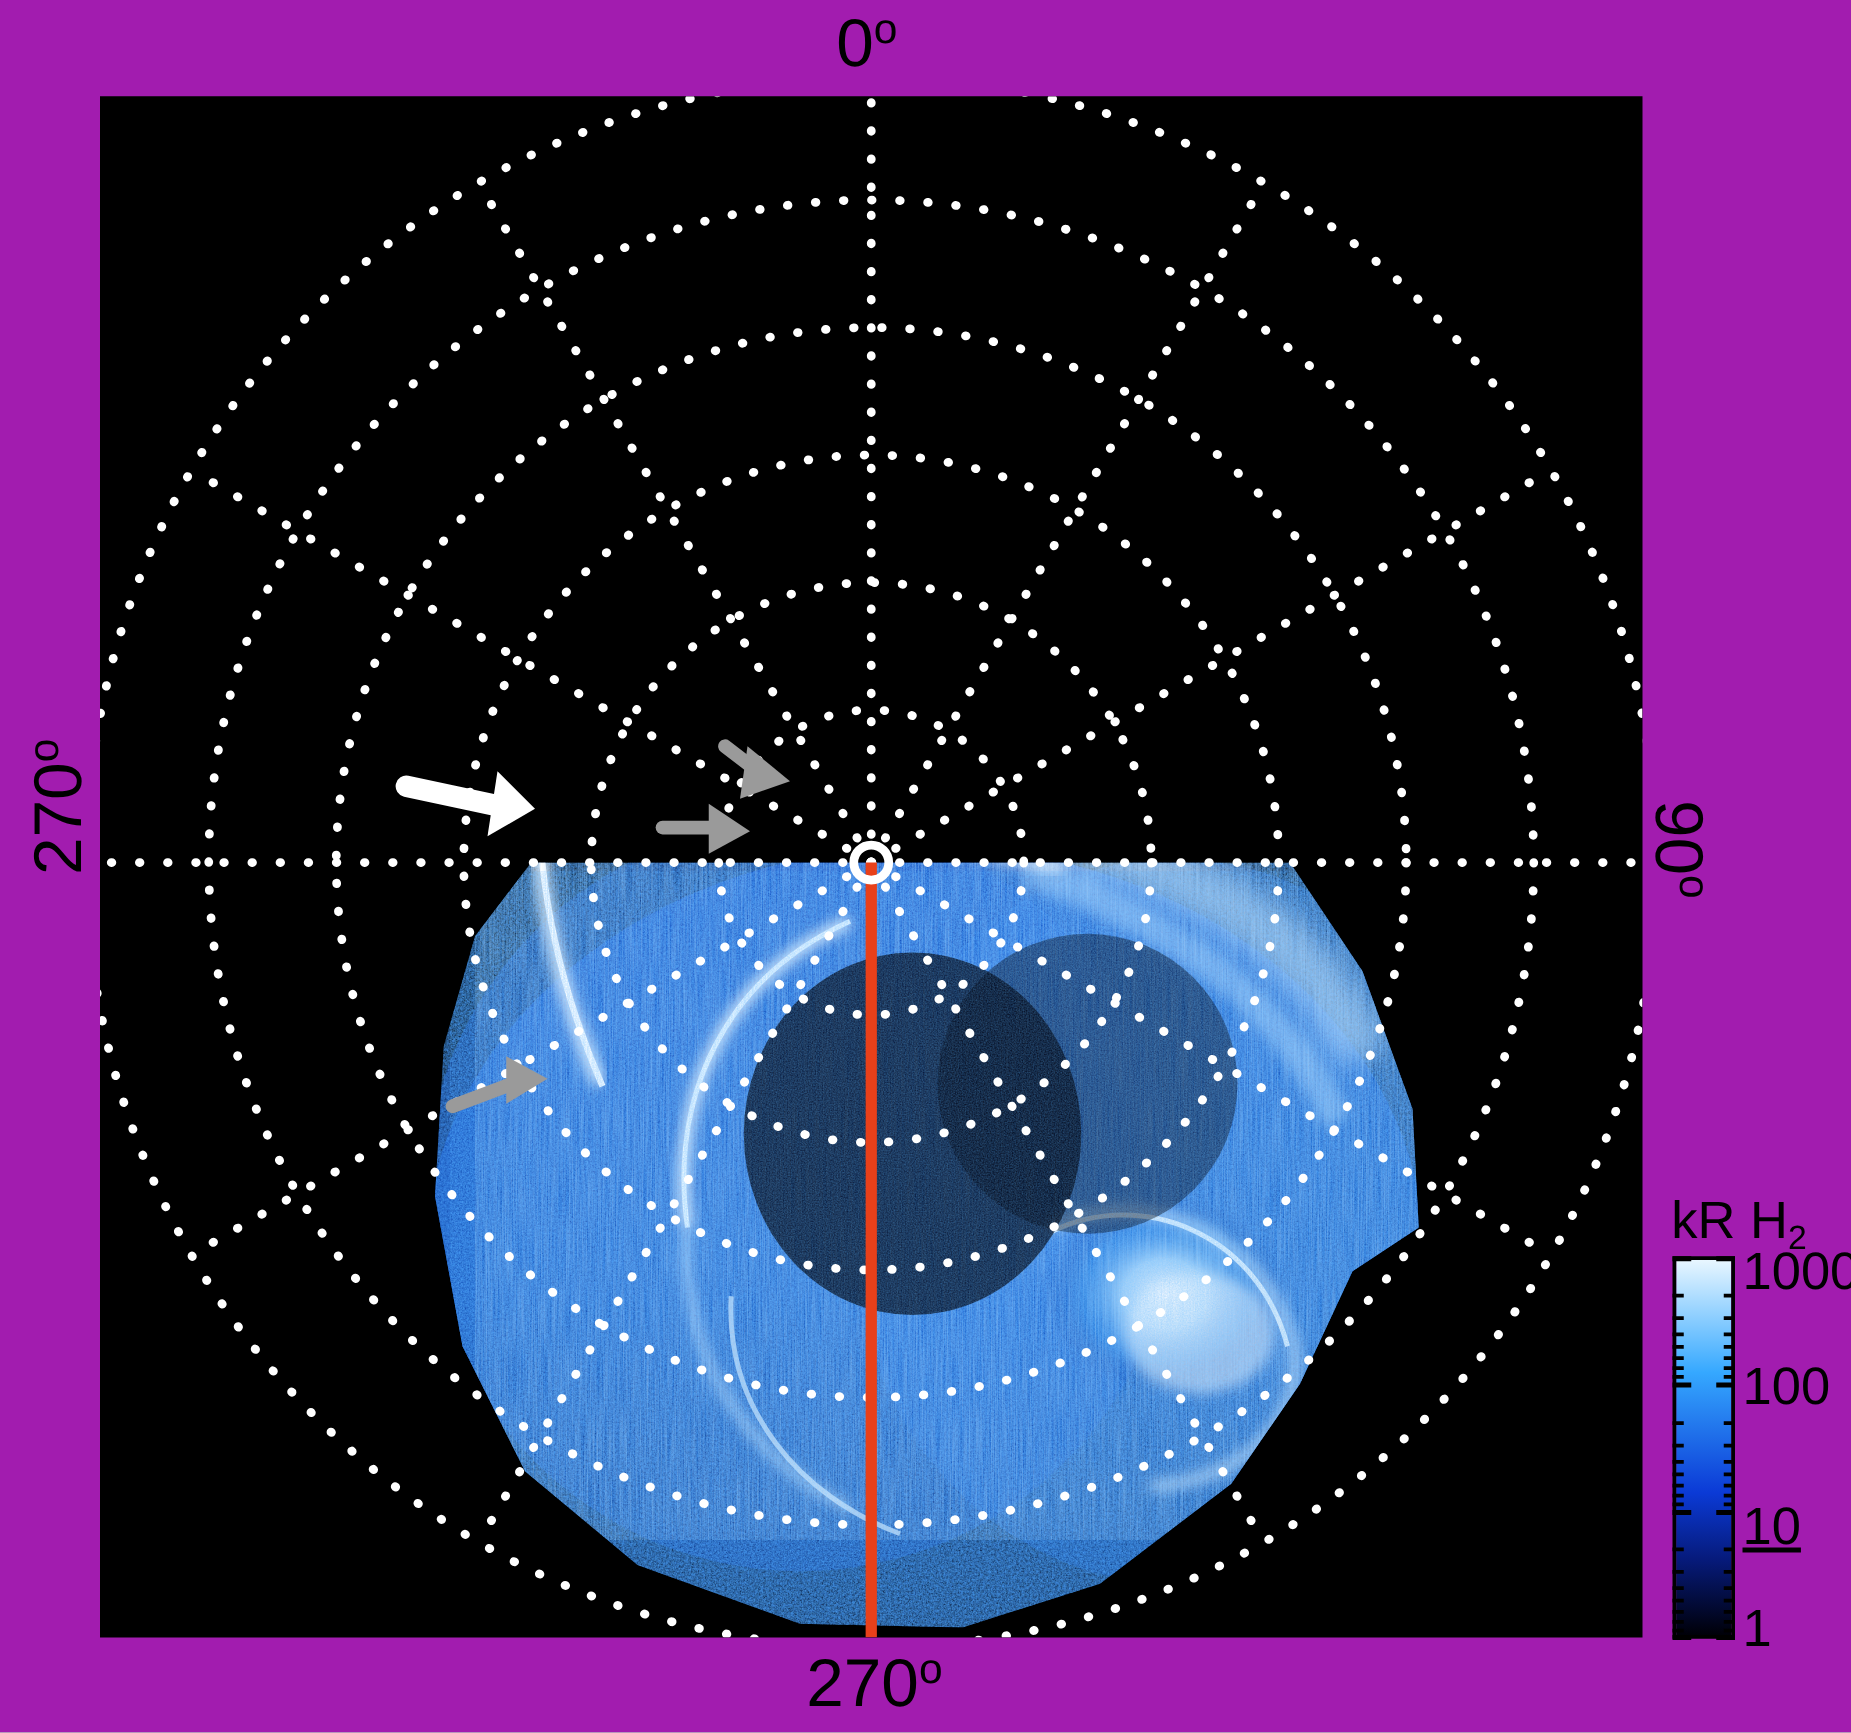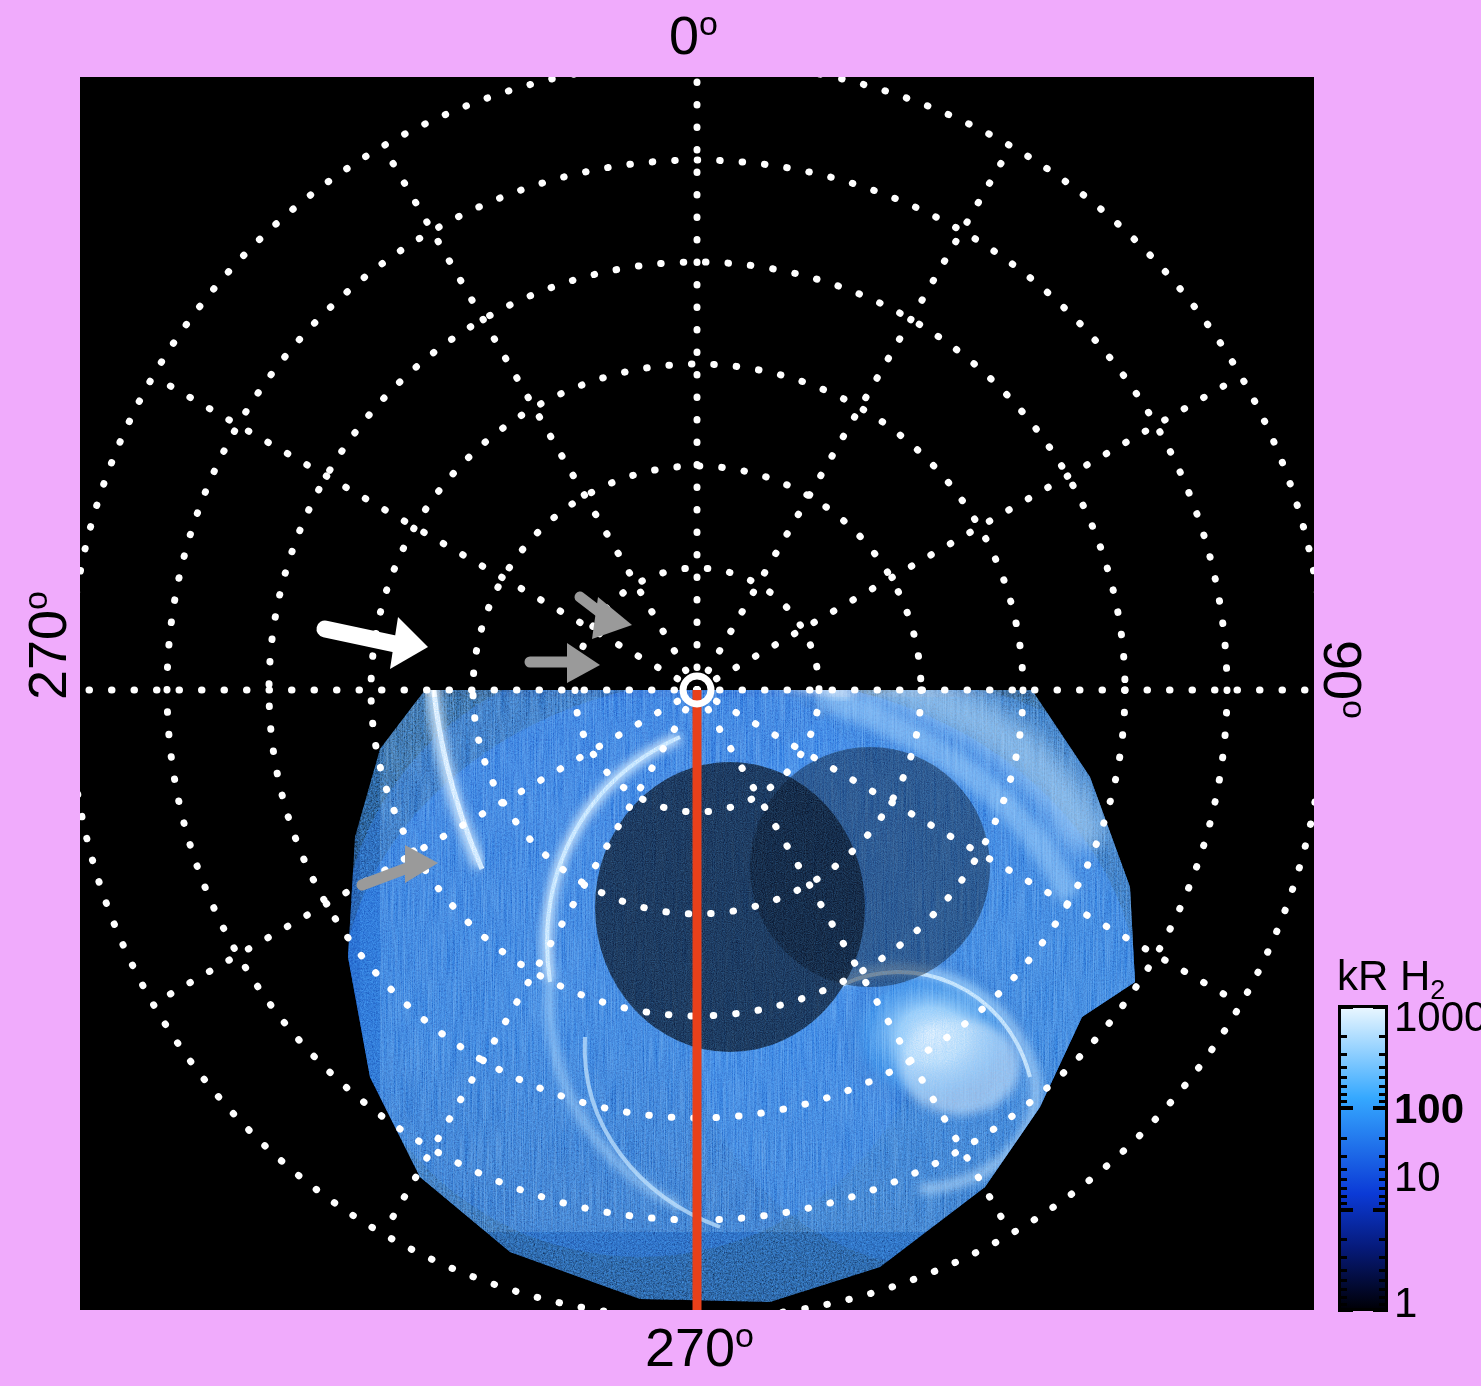--- a/index.html
+++ b/index.html
@@ -1,20 +1,20 @@
 <!DOCTYPE html>
 <html><head>
 <meta charset="utf-8">
 <style>
   html,body{margin:0;padding:0;background:#ffffff;}
   body{width:1481px;height:1386px;position:relative;overflow:hidden;
        font-family:"Liberation Sans", sans-serif;color:#000;}
 
   
-  #figure{position:absolute;left:0;top:0;width:1481px;height:1386px;background:#f0abfc;}
+  #figure{position:absolute;left:0;top:0;width:1481px;height:1386px;background:#a21caf;}
 
   
   #plotbox{position:absolute;left:80px;top:77px;width:1234px;height:1233px;
            background:#000000;overflow:hidden;}
 
   
   #plotsvg{position:absolute;left:0;top:0;width:1234px;height:1233px;}
 
   
   .axlabel{position:absolute;font-size:54px;line-height:1;color:#000;
@@ -275,17 +275,17 @@
     <div class="cbminor" style="left:41px; top:233px; width:9px;"></div>
     <div class="cbminor" style="left:41px; top:251px; width:9px;"></div>
     <div class="cbminor" style="left:41px; top:264px; width:9px;"></div>
     <div class="cbminor" style="left:41px; top:274px; width:9px;"></div>
     <div class="cbminor" style="left:41px; top:283px; width:9px;"></div>
     <div class="cbminor" style="left:41px; top:291px; width:9px;"></div>
     <div class="cbminor" style="left:41px; top:298px; width:9px;"></div>
   </div>
 
   <div class="cbtick" style="top:996px;">1000</div>
-  <div class="cbtick" style="top:1088px;font-weight:bold;">100</div>
-  <div class="cbtick" style="top:1156px;">10</div>
+  <div class="cbtick" style="top:1088px;">100</div>
+  <div class="cbtick" style="top:1200px;text-decoration:underline;">10</div>
   <div class="cbtick" style="top:1282px;">1</div>
 
 </div>
 
 </body></html>

